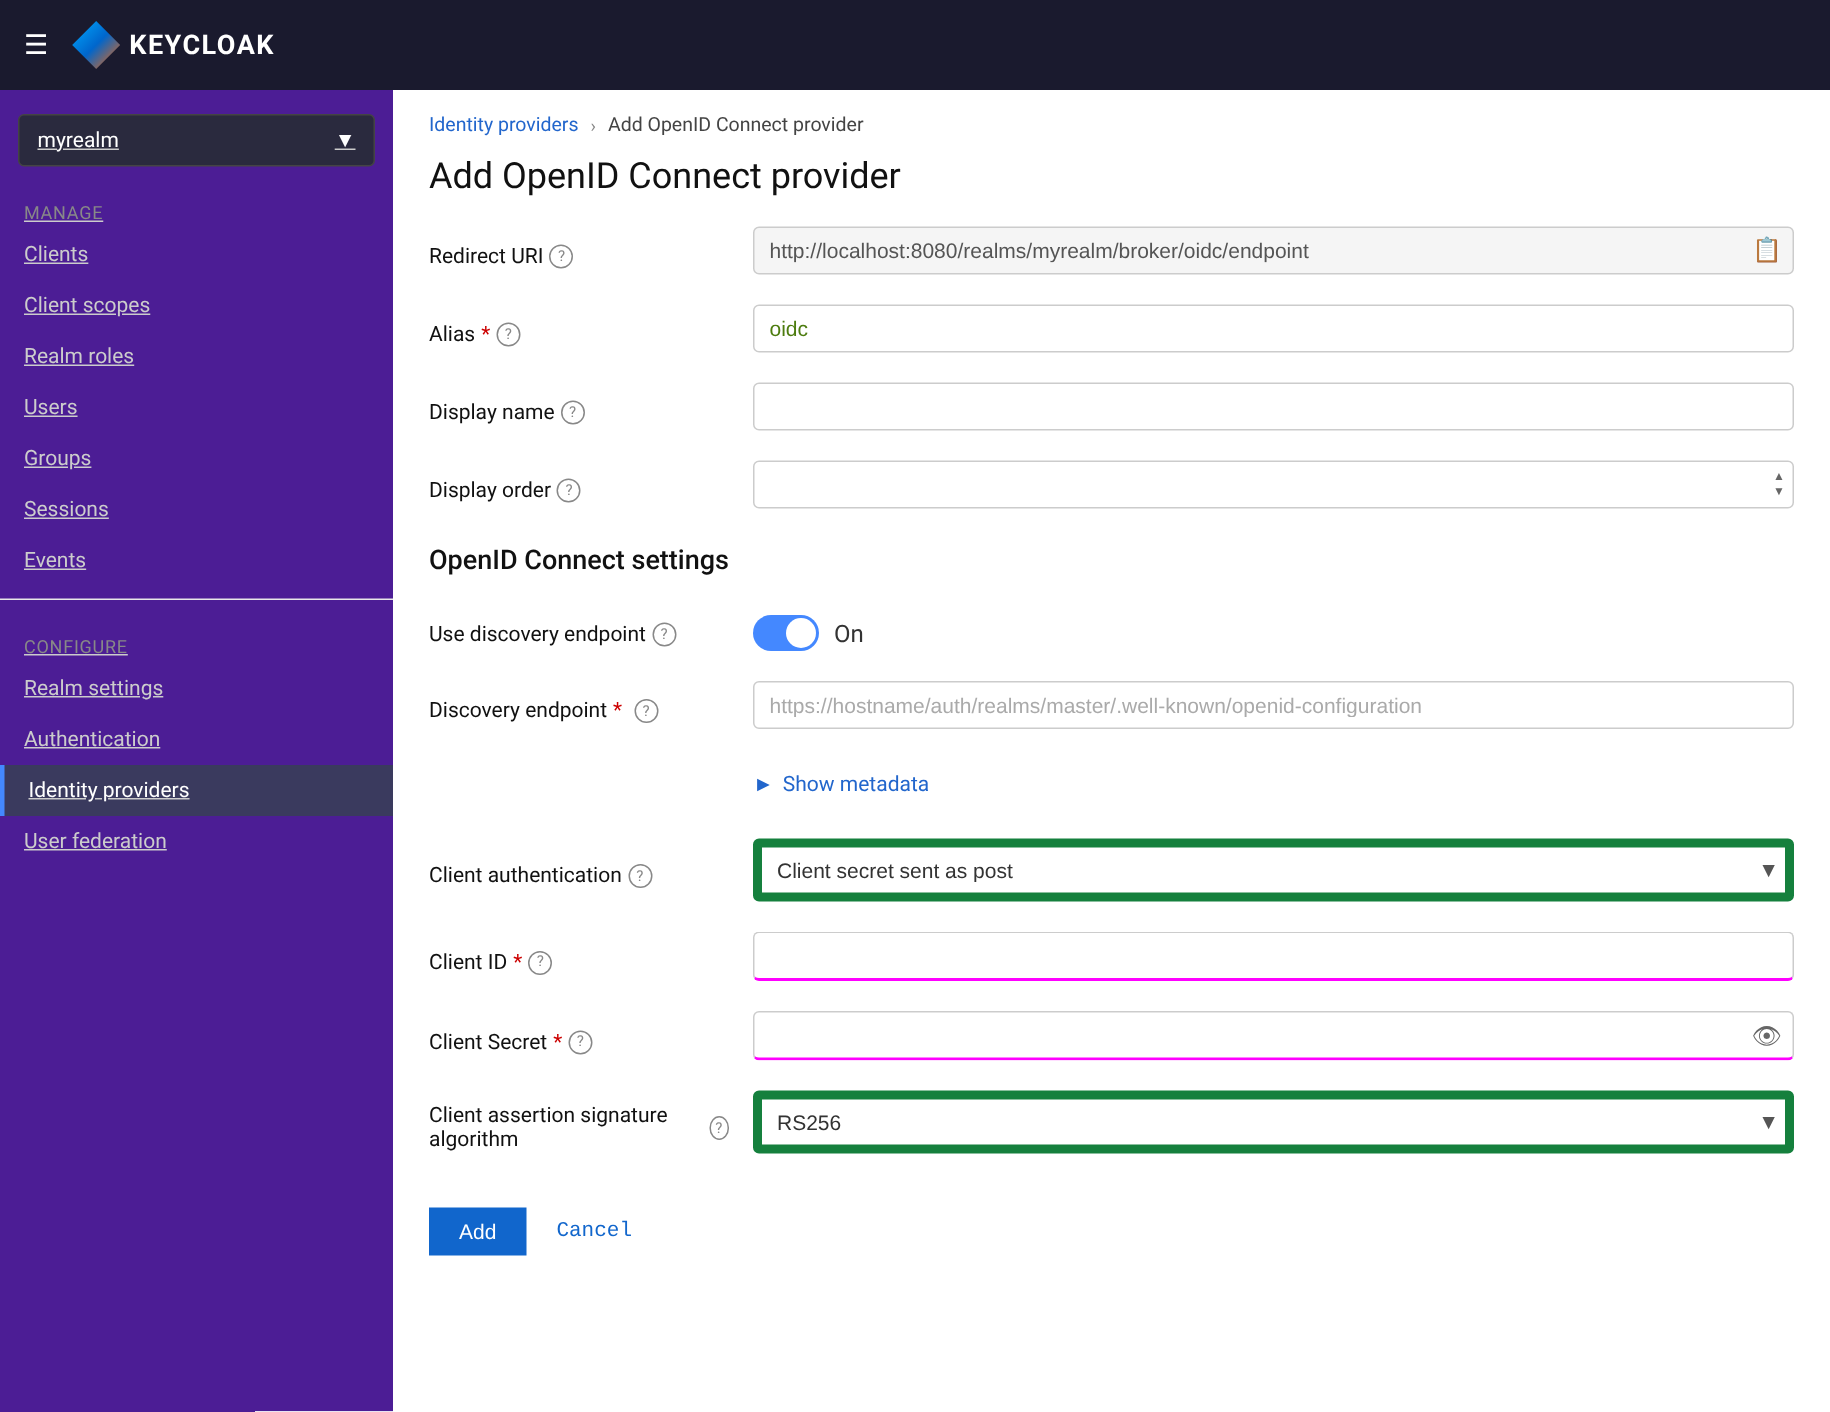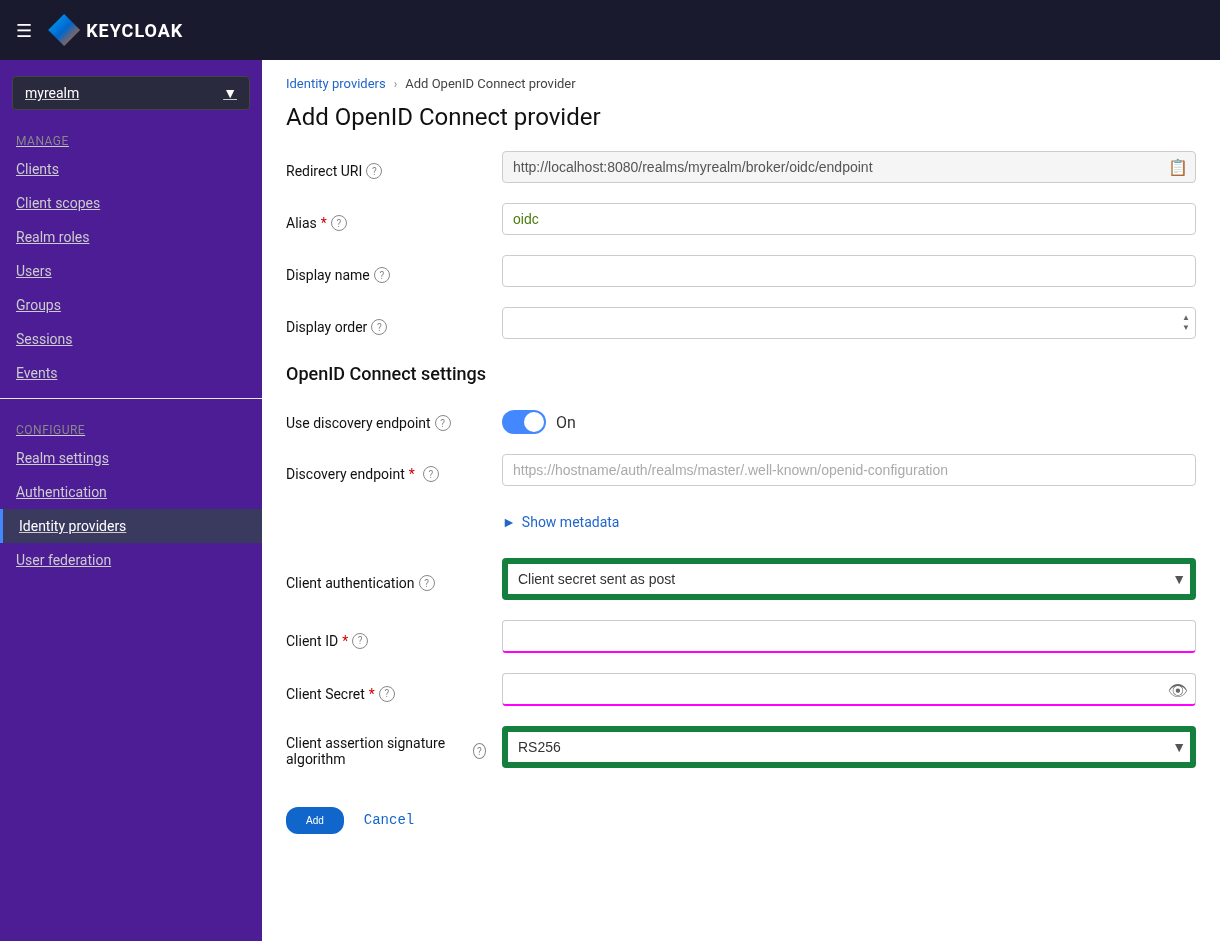--- a/index.html
+++ b/index.html
@@ -254,22 +254,22 @@
       display: flex;
       gap: 16px;
       align-items: center;
       padding-top: 16px;
     }
     .btn-add {
       background: #1166cc;
       color: #fff;
       border: none;
       padding: 8px 20px;
-      border-radius: 12px;
-      font-size: 10px;
+      border-radius: 0;
+      font-size: 14px;
       cursor: pointer;
     }
     .btn-cancel {
       background: none;
       border: none;
       color: #1166cc;
       font-size: 14px;
       cursor: pointer;
       padding: 8px 4px;
       font-family: Liberation Mono, monospace;

